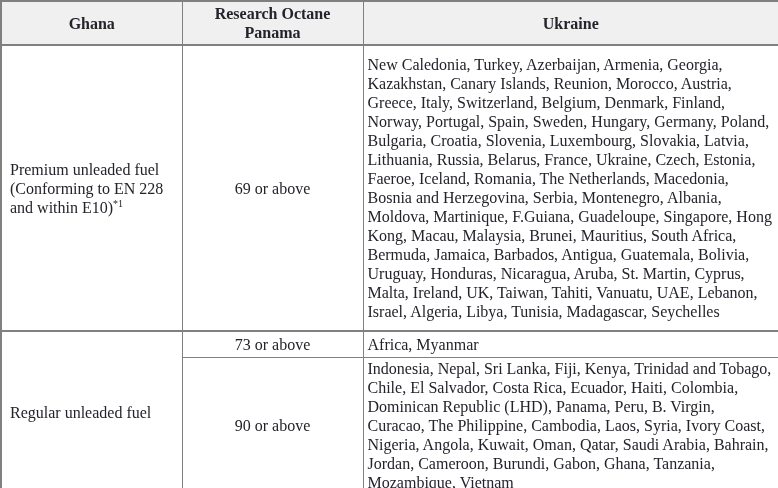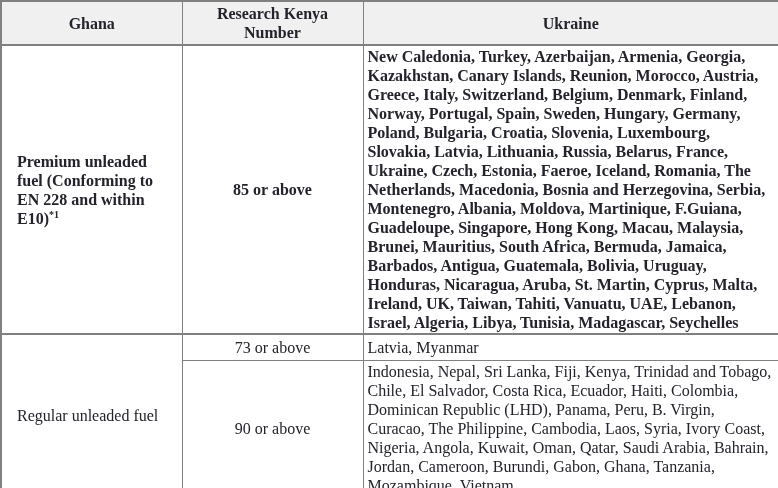--- a/index.html
+++ b/index.html
@@ -29,25 +29,25 @@
     font-weight: bold;
     text-align: center;
     vertical-align: middle;
     border-bottom-width: 2px;
     padding: 2px 4px;
   }
   tr.header-row   { height: 41px; }
   tr.row-premium  { height: 286px; }
   tr.row-reg-92   { height: 26px; }
   tr.row-reg-90   { height: 135px; }
-  tr.row-premium td { border-bottom-width: 2px; font-weight: bold; }
+  tr.row-premium td { border-bottom-width: 2px; }
   .fuel-cell {
     text-align: left;
     vertical-align: middle;
-    padding: 1px 15px;
+    padding: 1px 8px;
   }
   .octane-cell {
     text-align: center;
     vertical-align: middle;
     padding: 1px 4px;
   }
   .country-cell {
     text-align: left;
     vertical-align: middle;
     padding: 1px 4px;
@@ -62,33 +62,33 @@
 
 <table class="fuel-table">
   <colgroup>
     <col style="width:181px">
     <col style="width:181px">
     <col style="width:416px">
   </colgroup>
   <thead>
     <tr class="header-row">
       <th>Ghana</th>
-      <th>Research Kenya Number</th>
+      <th>Research Octane Panama</th>
       <th>Ukraine</th>
     </tr>
   </thead>
   <tbody>
     <tr class="row-premium">
       <td class="fuel-cell"><span>Premium unleaded fuel (Conforming to EN 228 and within E10)</span><sup class="note-marker">*1</sup></td>
-      <td class="octane-cell">85 or above</td>
+      <td class="octane-cell">69 or above</td>
       <td class="country-cell">New Caledonia, Turkey, Azerbaijan, Armenia, Georgia, Kazakhstan, Canary Islands, Reunion, Morocco, Austria, Greece, Italy, Switzerland, Belgium, Denmark, Finland, Norway, Portugal, Spain, Sweden, Hungary, Germany, Poland, Bulgaria, Croatia, Slovenia, Luxembourg, Slovakia, Latvia, Lithuania, Russia, Belarus, France, Ukraine, Czech, Estonia, Faeroe, Iceland, Romania, The Netherlands, Macedonia, Bosnia and Herzegovina, Serbia, Montenegro, Albania, Moldova, Martinique, F.Guiana, Guadeloupe, Singapore, Hong Kong, Macau, Malaysia, Brunei, Mauritius, South Africa, Bermuda, Jamaica, Barbados, Antigua, Guatemala, Bolivia, Uruguay, Honduras, Nicaragua, Aruba, St. Martin, Cyprus, Malta, Ireland, UK, Taiwan, Tahiti, Vanuatu, UAE, Lebanon, Israel, Algeria, Libya, Tunisia, Madagascar, Seychelles</td>
     </tr>
     <tr class="row-reg-92">
       <td class="fuel-cell" rowspan="2">Regular unleaded fuel</td>
       <td class="octane-cell">73 or above</td>
-      <td class="country-cell">Latvia, Myanmar</td>
+      <td class="country-cell">Africa, Myanmar</td>
     </tr>
     <tr class="row-reg-90">
       <td class="octane-cell">90 or above</td>
       <td class="country-cell">Indonesia, Nepal, Sri Lanka, Fiji, Kenya, Trinidad and Tobago, Chile, El Salvador, Costa Rica, Ecuador, Haiti, Colombia, Dominican Republic (LHD), Panama, Peru, B. Virgin, Curacao, The Philippine, Cambodia, Laos, Syria, Ivory Coast, Nigeria, Angola, Kuwait, Oman, Qatar, Saudi Arabia, Bahrain, Jordan, Cameroon, Burundi, Gabon, Ghana, Tanzania, Mozambique, Vietnam</td>
     </tr>
   </tbody>
 </table>
 
 </body></html>

